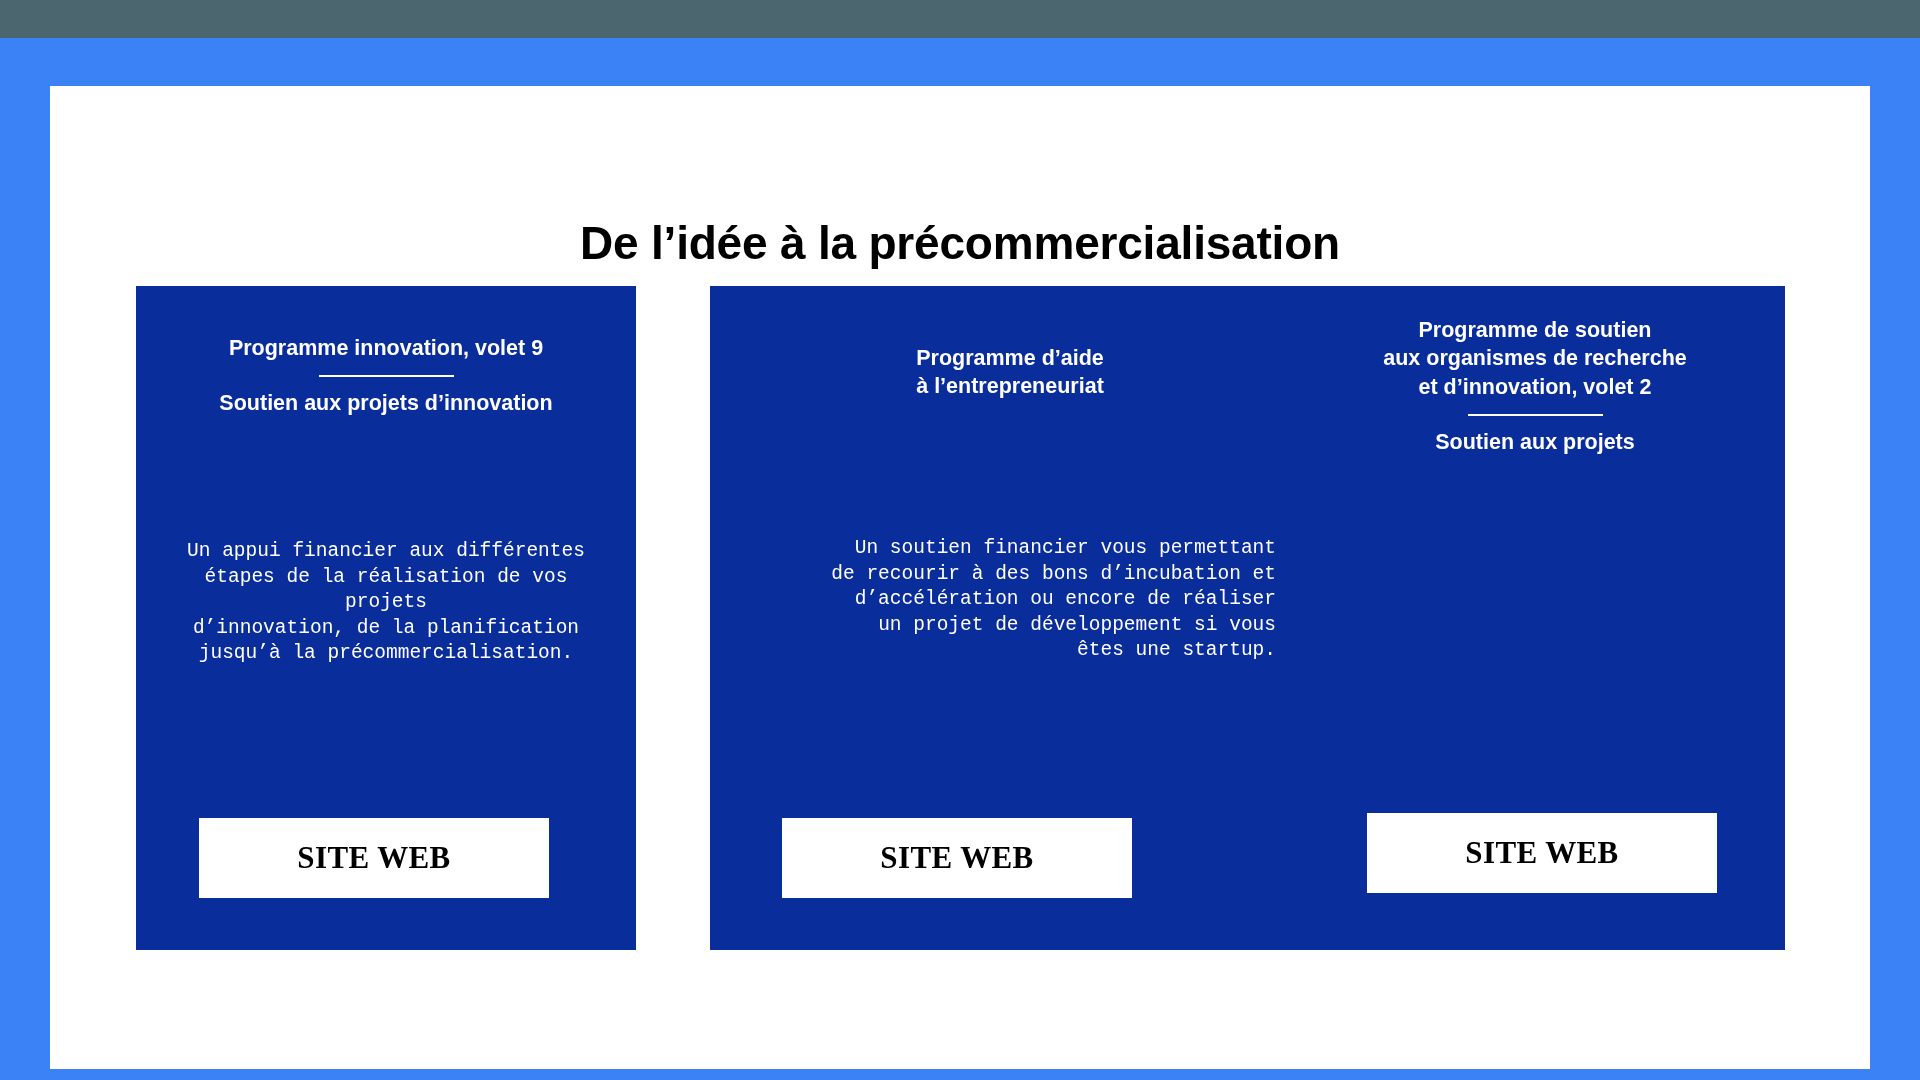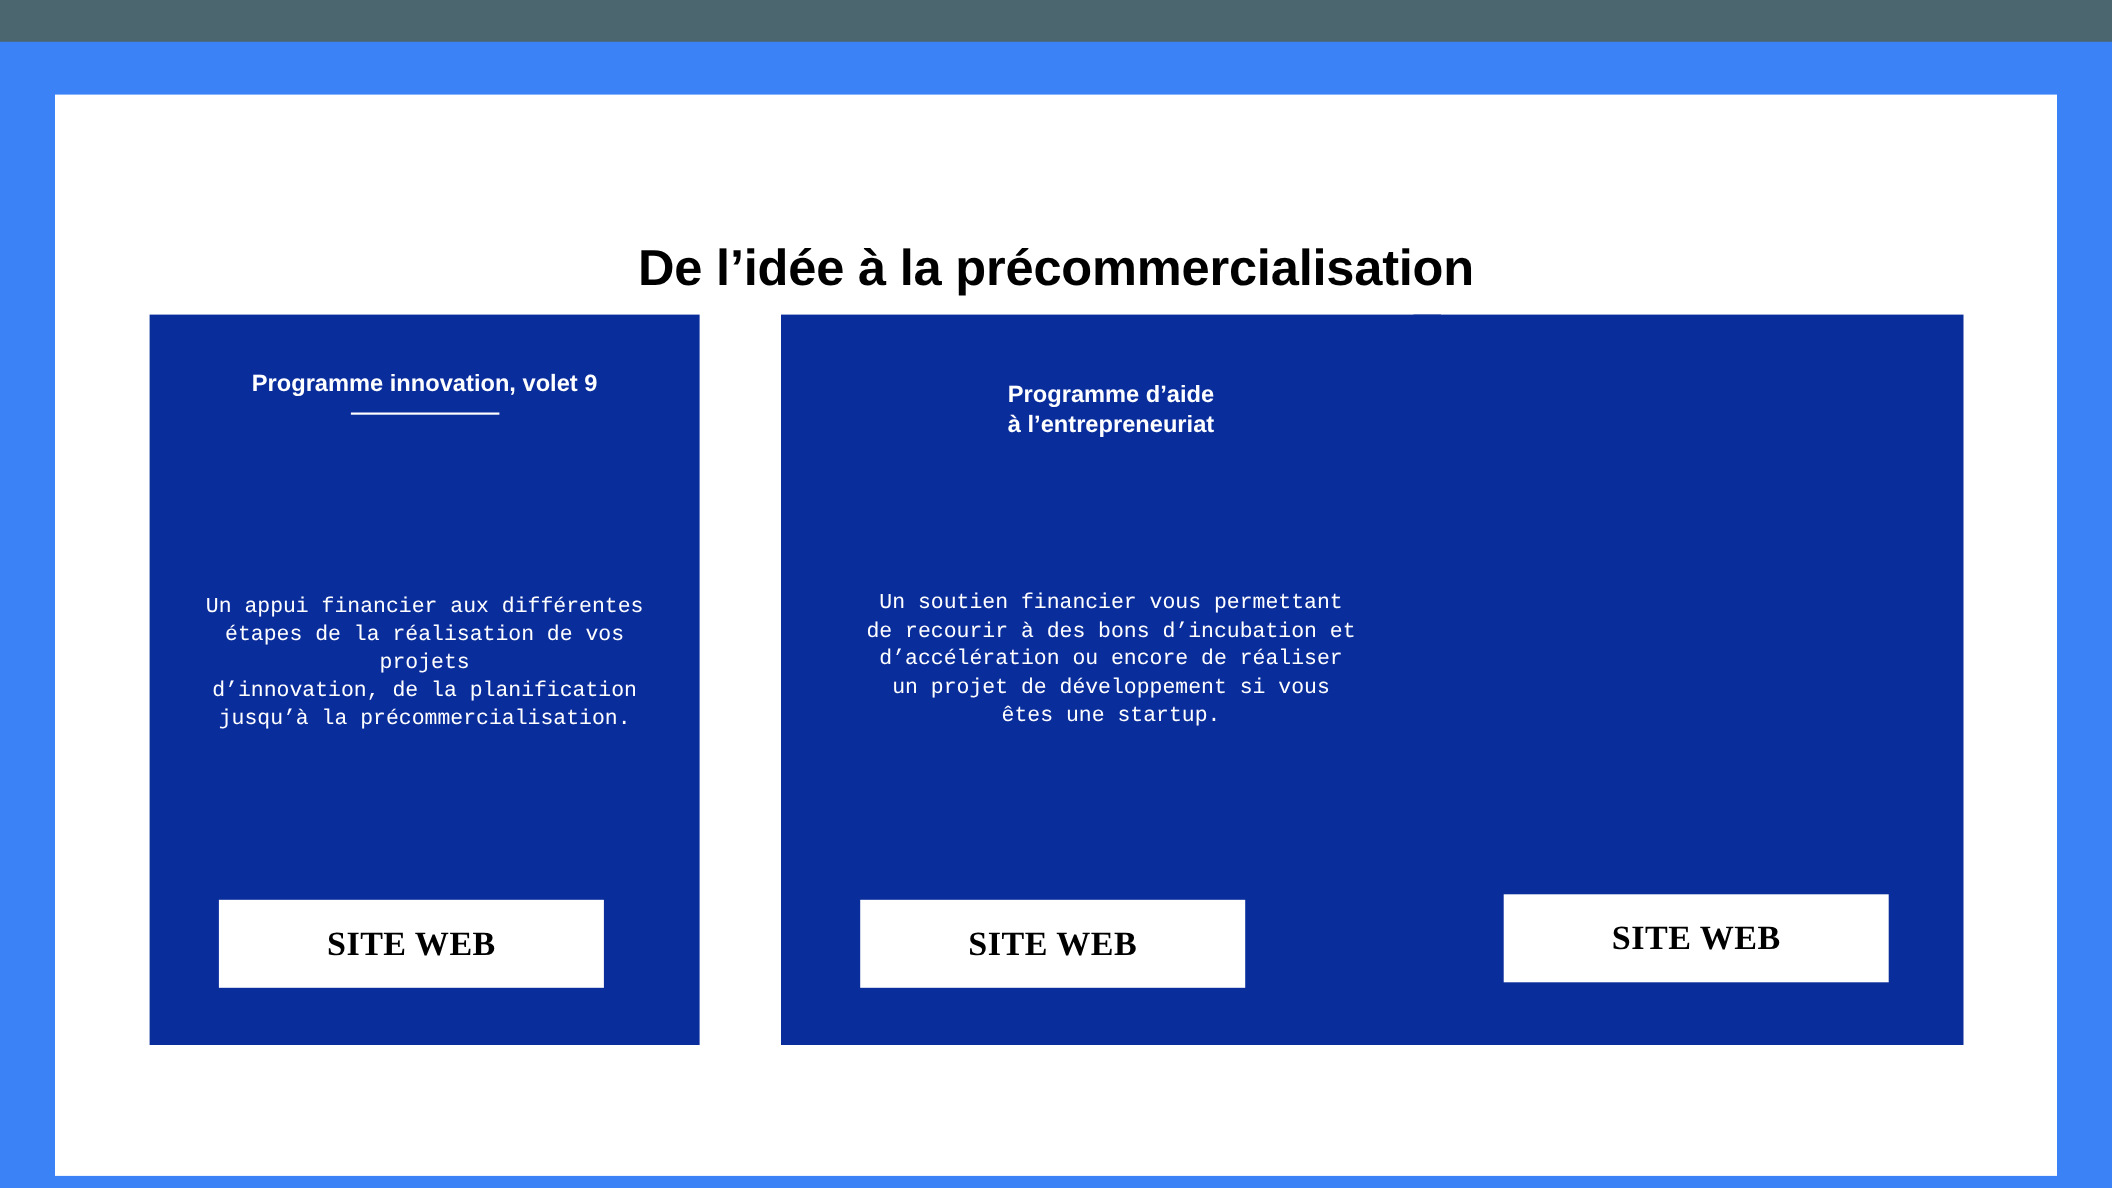--- a/index.html
+++ b/index.html
@@ -102,21 +102,21 @@
     padding:0 34px;
     text-align:center;
     font-size:19.5px;
     line-height:1.31;
     white-space:pre-line;
     color:#ffffff;
     font-family:Liberation Mono, monospace;
   }
 
   #card-0 .card-body { top:253px; }
-  #card-1 .card-body { top:250px; }
+  #card-1 .card-body { top:250px;text-align:right; }
   #card-2 .card-body { top:252px; }
 
   
   .card-button {
     position:absolute;
     background:#ffffff;
     color:#000000;
     display:flex;
     align-items:center;
     justify-content:center;
@@ -138,20 +138,21 @@
 <div id="slide-root">
 
   <div id="content-panel">
 
     <h1 id="slide-title">De l’idée à la précommercialisation</h1>
 
     <div class="card" id="card-0">
       <div class="card-head">
         <div class="card-title">Programme innovation, volet 9</div>
         <div class="card-divider"></div>
+        <div class="card-subtitle">Soutien aux projets d’innovation</div>
       </div>
       <div class="card-body">Un appui financier aux différentes
 étapes de la réalisation de vos projets
 d’innovation, de la planification
 jusqu’à la précommercialisation.</div>
       <button class="card-button">SITE WEB</button>
     </div>
 
     <div class="card" id="card-1">
       <div class="card-head">
@@ -161,17 +162,24 @@
       </div>
       <div class="card-body">Un soutien financier vous permettant
 de recourir à des bons d’incubation et
 d’accélération ou encore de réaliser
 un projet de développement si vous
 êtes une startup.</div>
       <button class="card-button">SITE WEB</button>
     </div>
 
     <div class="card" id="card-2">
+      <div class="card-head">
+        <div class="card-title">Programme de soutien
+aux organismes de recherche
+et d’innovation, volet 2</div>
+        <div class="card-divider"></div>
+        <div class="card-subtitle">Soutien aux projets</div>
+      </div>
       <button class="card-button">SITE WEB</button>
     </div>
 
   </div>
 </div>
 
 </body></html>

